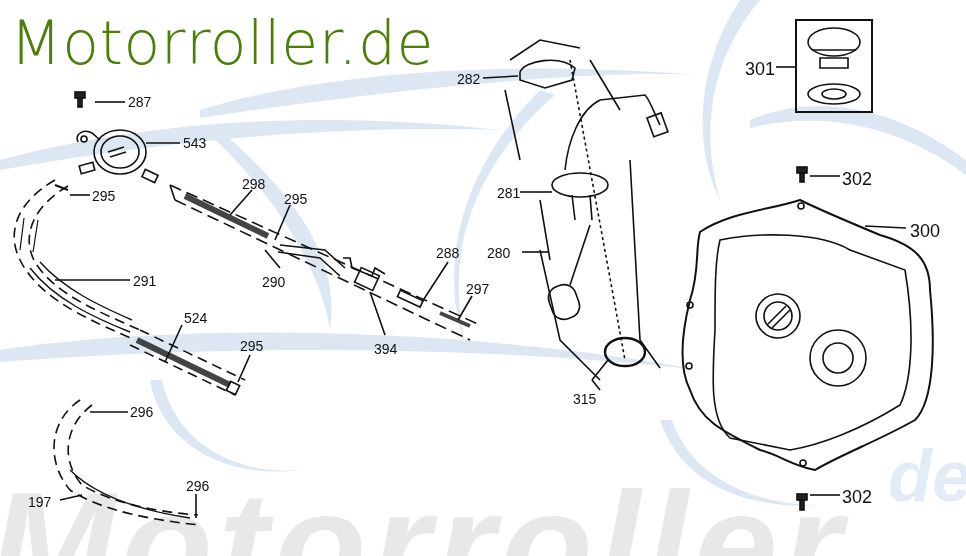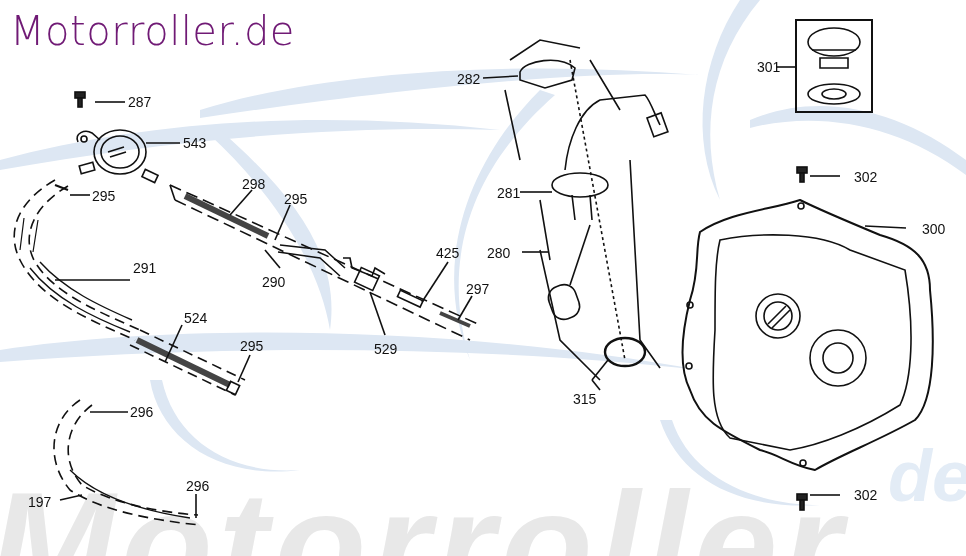--- a/index.html
+++ b/index.html
@@ -1,22 +1,22 @@
 <!DOCTYPE html>
 <html><head>
 <meta charset="utf-8">
 <style>
   html,body{margin:0;padding:0;background:#ffffff;}
   body{width:966px;height:556px;position:relative;overflow:hidden;font-family:"Liberation Sans",sans-serif;}
-  .wm-top{position:absolute;left:10px;top:8px;font-size:40px;color:#701a75;letter-spacing:0.5px;font-family:"DejaVu Sans",sans-serif;font-weight:300;}
+  .wm-top{position:absolute;left:10px;top:8px;font-size:60px;color:#4d7c0f;letter-spacing:0.5px;font-family:"DejaVu Sans",sans-serif;font-weight:300;}
   .wm-bottom{position:absolute;left:-10px;top:470px;font-size:150px;font-weight:bold;font-style:italic;color:#e8e8e8;letter-spacing:6px;font-family:"Liberation Sans",sans-serif;line-height:1;}
   .wm-de{position:absolute;left:888px;top:440px;font-size:72px;font-weight:bold;font-style:italic;color:#e3ecf6;font-family:"Liberation Sans",sans-serif;line-height:1;}
   svg.base{position:absolute;left:0;top:0;}
   .lbl{position:absolute;font-size:14px;font-weight:normal;color:#111;line-height:1;}
-  .lbl.thin{font-weight:normal;font-size:14px;margin-left:12px;}
+  .lbl.thin{font-weight:normal;font-size:18px;}
 </style>
 </head>
 <body>
 
 <div class="wm-top">Motorroller.de</div>
 
 <svg class="base" width="966" height="556" viewBox="0 0 966 556">
 
   <g fill="#dde7f3">
     <path d="M200,110 C330,70 520,60 700,75 C600,70 420,85 200,118 Z"></path>
@@ -158,24 +158,24 @@
   </g>
   <line x1="865" y1="226" x2="906" y2="228"></line>
 </svg>
 
 <div class="lbl" style="left:128px;top:95px">287</div>
 <div class="lbl" style="left:183px;top:136px">543</div>
 <div class="lbl" style="left:92px;top:189px">295</div>
 <div class="lbl" style="left:242px;top:177px">298</div>
 <div class="lbl" style="left:284px;top:192px">295</div>
 <div class="lbl" style="left:262px;top:275px">290</div>
-<div class="lbl" style="left:133px;top:261px">291</div>
-<div class="lbl" style="left:436px;top:246px">425</div>
+<div class="lbl" style="left:133px;top:274px">291</div>
+<div class="lbl" style="left:436px;top:246px">288</div>
 <div class="lbl" style="left:466px;top:282px">297</div>
-<div class="lbl" style="left:374px;top:342px">529</div>
+<div class="lbl" style="left:374px;top:342px">394</div>
 <div class="lbl" style="left:184px;top:311px">524</div>
 <div class="lbl" style="left:240px;top:339px">295</div>
 <div class="lbl" style="left:130px;top:405px">296</div>
 <div class="lbl" style="left:186px;top:479px">296</div>
 <div class="lbl" style="left:28px;top:495px">197</div>
 <div class="lbl" style="left:457px;top:72px">282</div>
 <div class="lbl" style="left:497px;top:186px">281</div>
 <div class="lbl" style="left:487px;top:246px">280</div>
 <div class="lbl" style="left:573px;top:392px">315</div>
 <div class="lbl thin" style="left:745px;top:60px">301</div>

